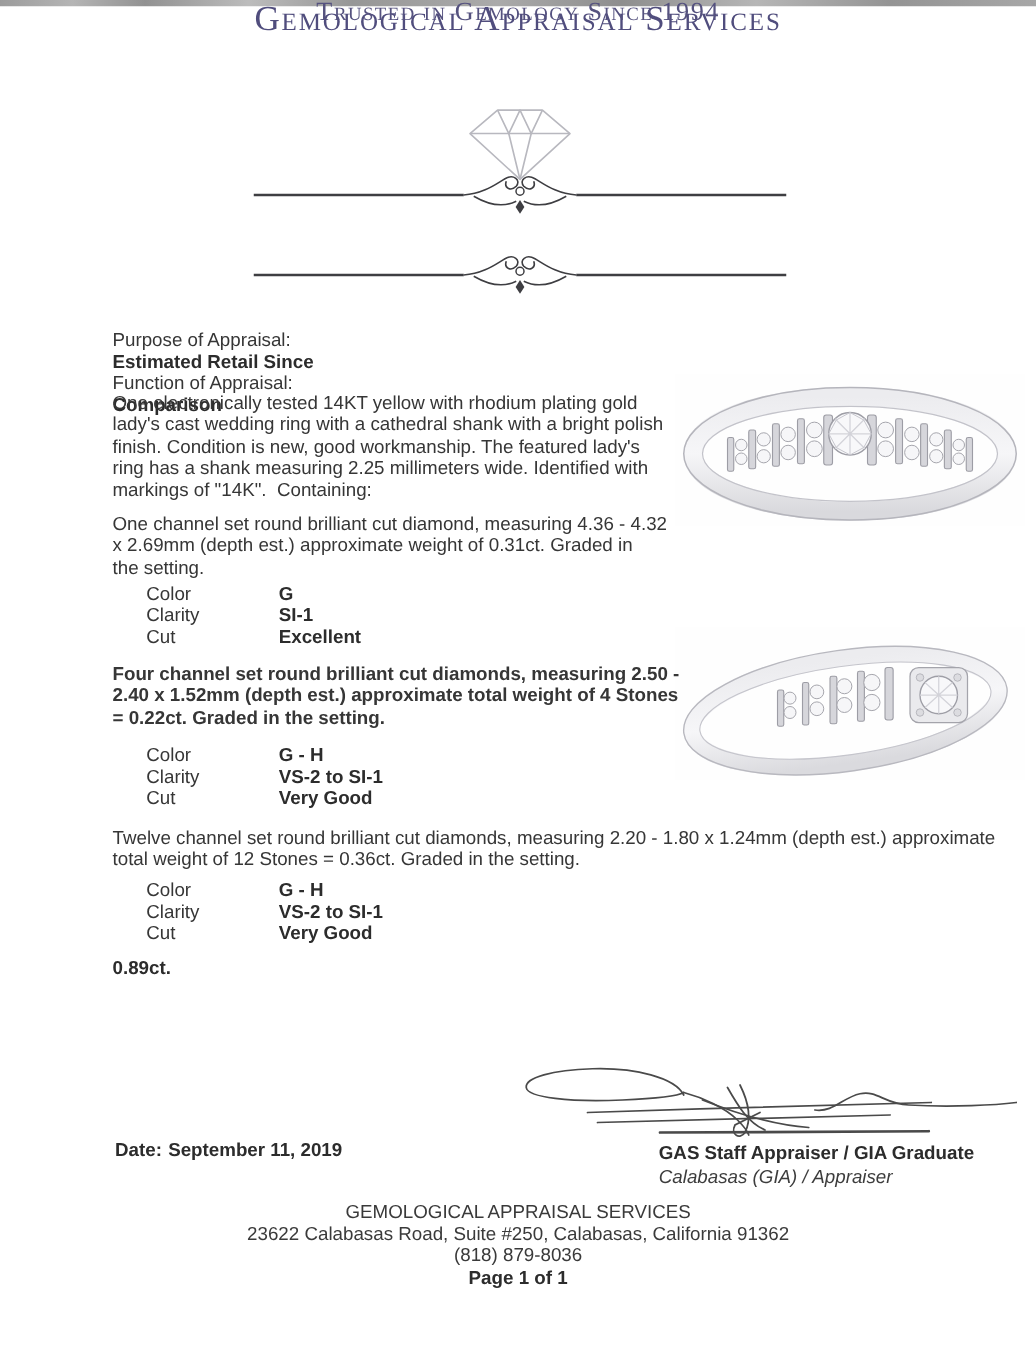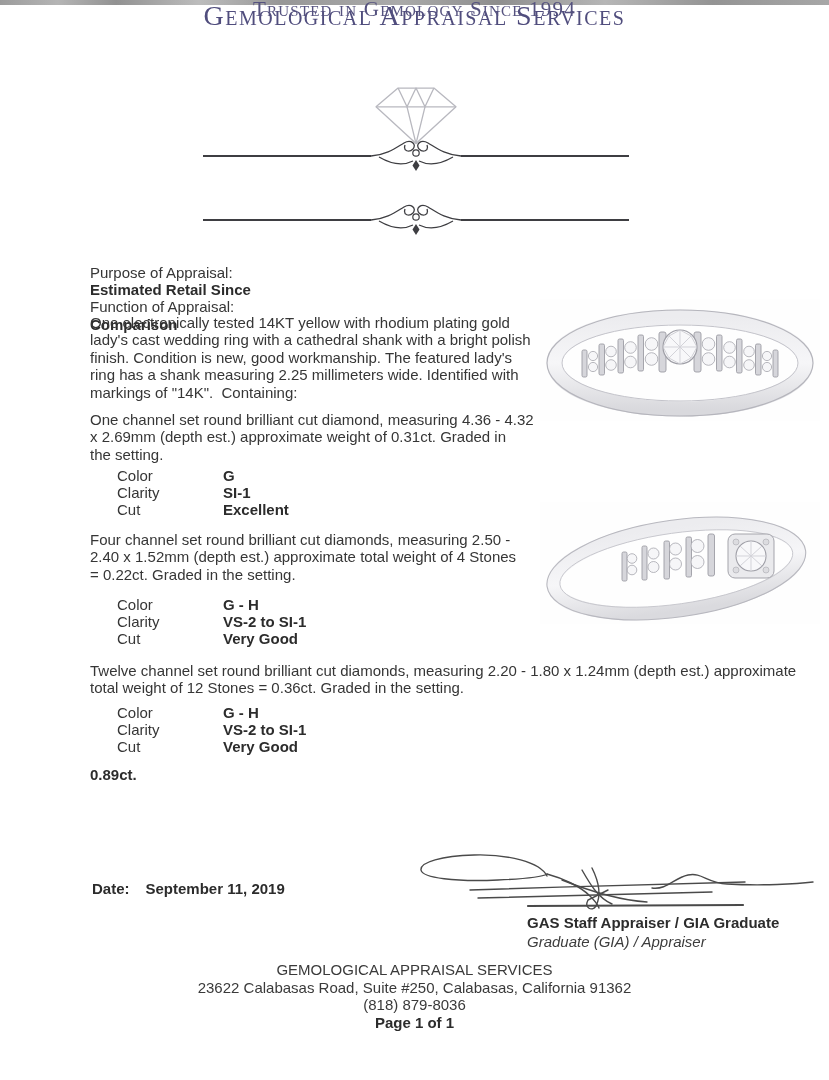--- a/index.html
+++ b/index.html
@@ -34,22 +34,22 @@
   .kv-val { font-weight:bold; color:#2c2c2c; }
   .kv2 { position:absolute; font-size:15px; line-height:17.2px; }
   .kv2-row { display:flex;flex-direction:column; }
   .kv2-lbl { width:155px; }
   .kv2-val { font-weight:bold; color:#2c2c2c; }
   .tot { position:absolute; font-size:15px; line-height:17.2px; }
   .tot-row { display:flex; }
   .tot-lbl { width:405px; }
   .tot-val { font-weight:bold; color:#2c2c2c; }
   .photo { position:absolute; width:280px; height:122px; background:#fefefe; }
-  .date-line { position:absolute; left:92px; top:880px; font-size:15px;
-               font-weight:bold; color:#2c2c2c; display:flex; gap:16px; }
+  .date-line { position:absolute; left:92px; top:912px; font-size:15px;
+               font-weight:bold; color:#2c2c2c; display:flex; gap:5px; }
   .appraiser { position:absolute; left:527px; top:913px; font-size:15px; line-height:19px; }
   .appraiser .l1 { font-weight:bold; color:#2c2c2c; }
   .appraiser .l2 { font-style:italic; color:#3d3d3d; }
   .footer { position:absolute; left:0; right:0; top:961px; text-align:center;
             font-size:15px; line-height:17.6px; color:#3a3a3a; }
   .footer .pg { font-weight:bold; color:#2c2c2c; }
   svg { display:block; }
 </style>
 </head>
 <body>
@@ -223,21 +223,21 @@
         <circle cx="196" cy="40" r="3"></circle>
           <circle cx="226" cy="40" r="3"></circle>
         <circle cx="196" cy="68" r="3"></circle>
           <circle cx="226" cy="68" r="3"></circle>
       </g>
       <circle cx="211" cy="54" r="15" fill="#f8f8fa" stroke="#9e9ea6" stroke-width="1.1"></circle>
       <path d="M211,39 V69 M196,54 H226 M200,44 L222,64 M222,44 L200,64" stroke="#d3d3d9" stroke-width="1" fill="none"></path>
     </svg>
   </div>
 
-  <div class="para" style="left:90px; top:531px; width:500px;">Four channel set round brilliant cut diamonds, measuring 2.50 -
+  <div class="para" style="left:90px; top:531px; width:500px;font-weight:bold;">Four channel set round brilliant cut diamonds, measuring 2.50 -
 2.40 x 1.52mm (depth est.) approximate total weight of 4 Stones
 = 0.22ct. Graded in the setting.</div>
   <div class="kv" style="left:117px; top:596px;">
     <div class="kv-row">
       <span class="kv-lbl">Color</span>
       <span class="kv-val">G - H</span>
     </div>
     <div class="kv-row">
       <span class="kv-lbl">Clarity</span>
       <span class="kv-val">VS-2 to SI-1</span>
@@ -285,21 +285,21 @@
     </g>
   </svg>
 
   <div class="date-line">
     <span>Date:</span>
     <span>September 11, 2019</span>
   </div>
 
   <div class="appraiser">
     <div class="l1">GAS Staff Appraiser / GIA Graduate</div>
-    <div class="l2">Graduate (GIA) / Appraiser</div>
+    <div class="l2">Calabasas (GIA) / Appraiser</div>
   </div>
 
   <div class="footer">
     <div>GEMOLOGICAL APPRAISAL SERVICES</div>
     <div>23622 Calabasas Road, Suite #250, Calabasas, California 91362</div>
     <div>(818) 879-8036</div>
     <div class="pg">Page 1 of 1</div>
   </div>
 </div>
 

